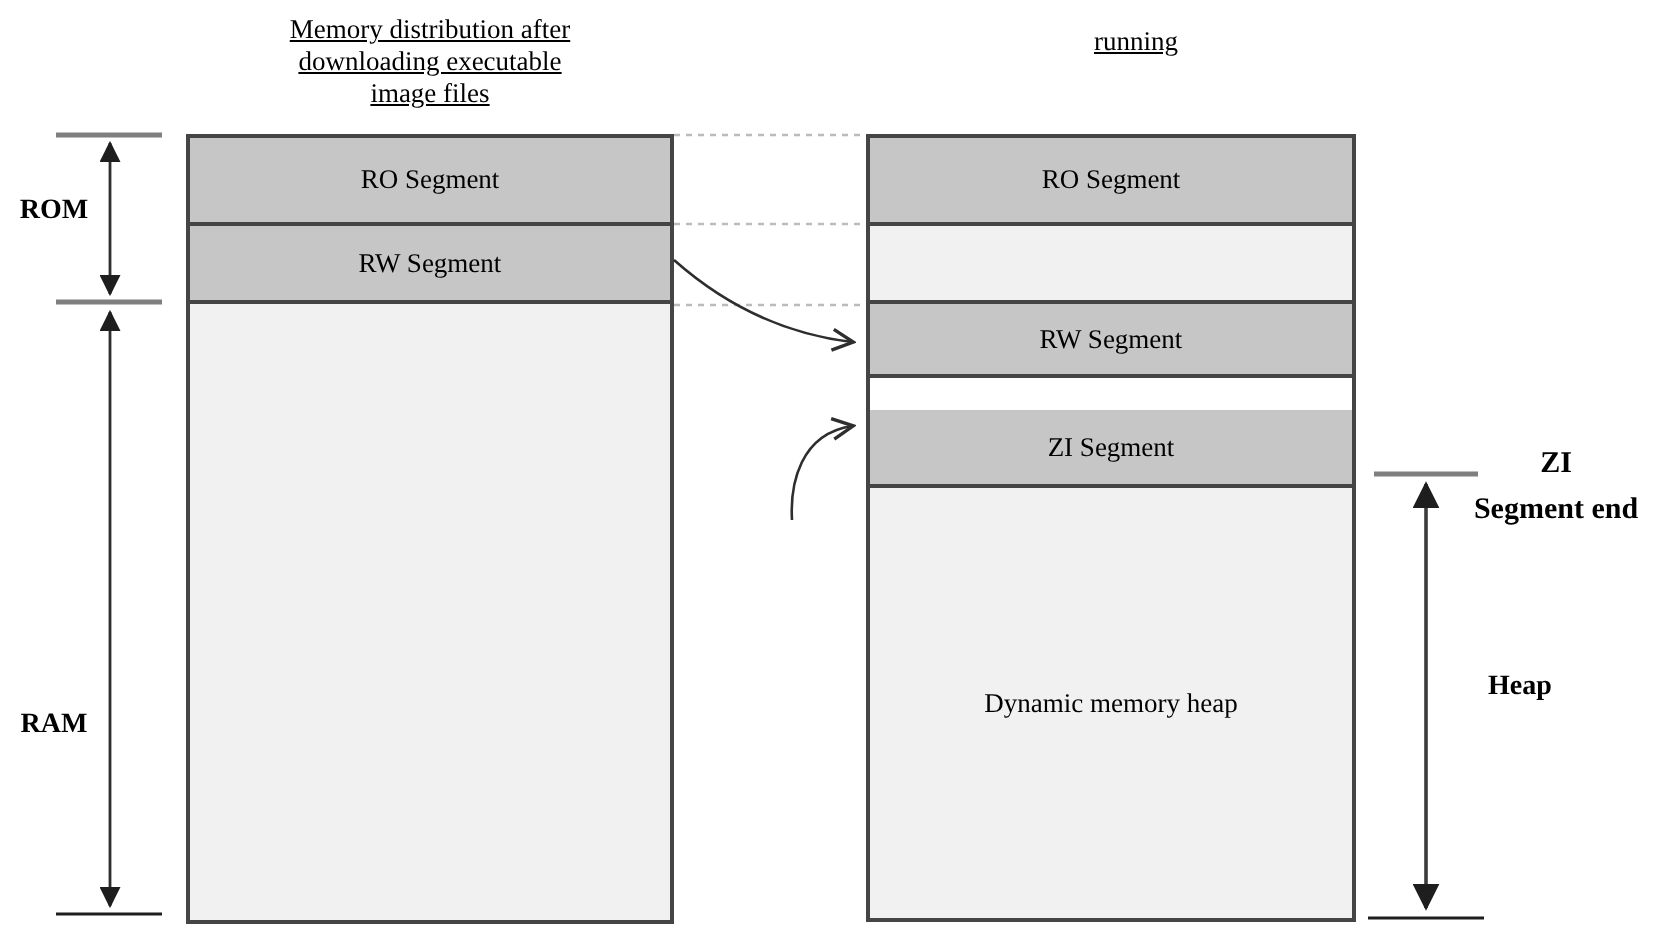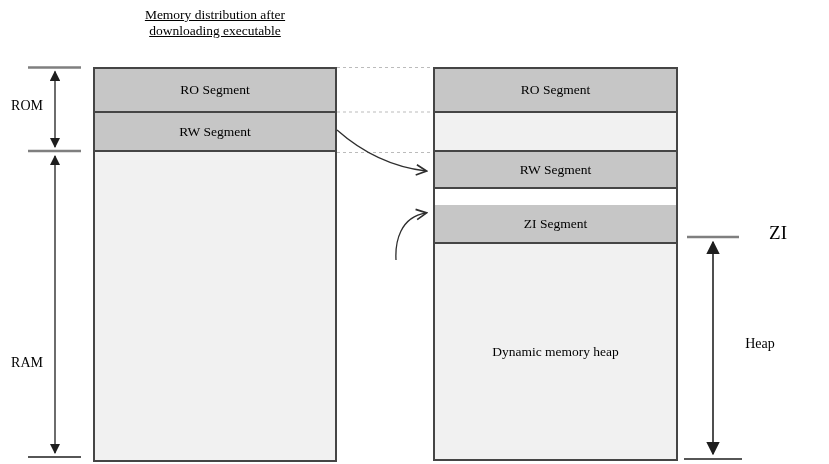--- a/index.html
+++ b/index.html
@@ -27,33 +27,35 @@
   }
   .seg{
     box-sizing:border-box;display:flex;align-items:center;justify-content:center;
     font-size:13.5px;border-bottom:2px solid var(--border);
   }
   .seg:last-child{border-bottom:none;}
   .seg.dark{background:var(--segment-dark);}
   .seg.light{background:var(--segment-light);}
   .seg.grow{flex:1;}
   .side-label{
-    position:absolute;font-size:14px;text-align:center;line-height:16px;
+    position:absolute;font-size:14px;text-align:center;line-height:16px;font-weight:bold;
   }
-  .zi-end{line-height:23px;font-size:19px;}
+  .zi-end{line-height:23px;font-size:15px;}
   svg.overlay{position:absolute;left:0;top:0;pointer-events:none;}
 </style>
 </head>
 <body>
 
 <div class="title" style="left:105px;top:7px;width:220px;">
   <div>Memory distribution after</div>
   <div>downloading executable</div>
+  <div>image files</div>
 </div>
 <div class="title" style="left:458px;top:13px;width:220px;">
+  <div>running</div>
 </div>
 
 <div class="col" style="left:93px;top:67px;width:244px;height:395px;">
   <div class="seg dark" style="height:44px;">
     <span>RO Segment</span>
   </div>
   <div class="seg dark" style="height:39px;">
     <span>RW Segment</span>
   </div>
   <div class="seg light grow"></div>
@@ -72,20 +74,21 @@
   </div>
   <div class="seg light grow">
     <span>Dynamic memory heap</span>
   </div>
 </div>
 
 <div class="side-label" style="left:4px;top:98px;width:46px;">ROM</div>
 <div class="side-label" style="left:4px;top:314px;width:46px;margin-top:41px;">RAM</div>
 <div class="side-label zi-end" style="left:728px;top:221px;width:100px;">
   <div>ZI</div>
+  <div>Segment end</div>
 </div>
 <div class="side-label" style="left:730px;top:336px;width:60px;">Heap</div>
 
 <svg class="overlay" width="829" height="464" viewBox="0 0 829 464">
   <defs>
     <marker id="mFill" viewBox="0 0 10 10" refX="9" refY="5" markerWidth="7.5" markerHeight="7.5" orient="auto-start-reverse">
       <path d="M0,0 L10,5 L0,10 z" fill="#1e1e1e"></path>
     </marker>
     <marker id="mOpen" viewBox="0 0 10 10" refX="8.5" refY="5" markerWidth="10" markerHeight="10" orient="auto">
       <path d="M1,1 L9,5 L1,9" fill="none" stroke="#2e2e2e" stroke-width="1.3"></path>

